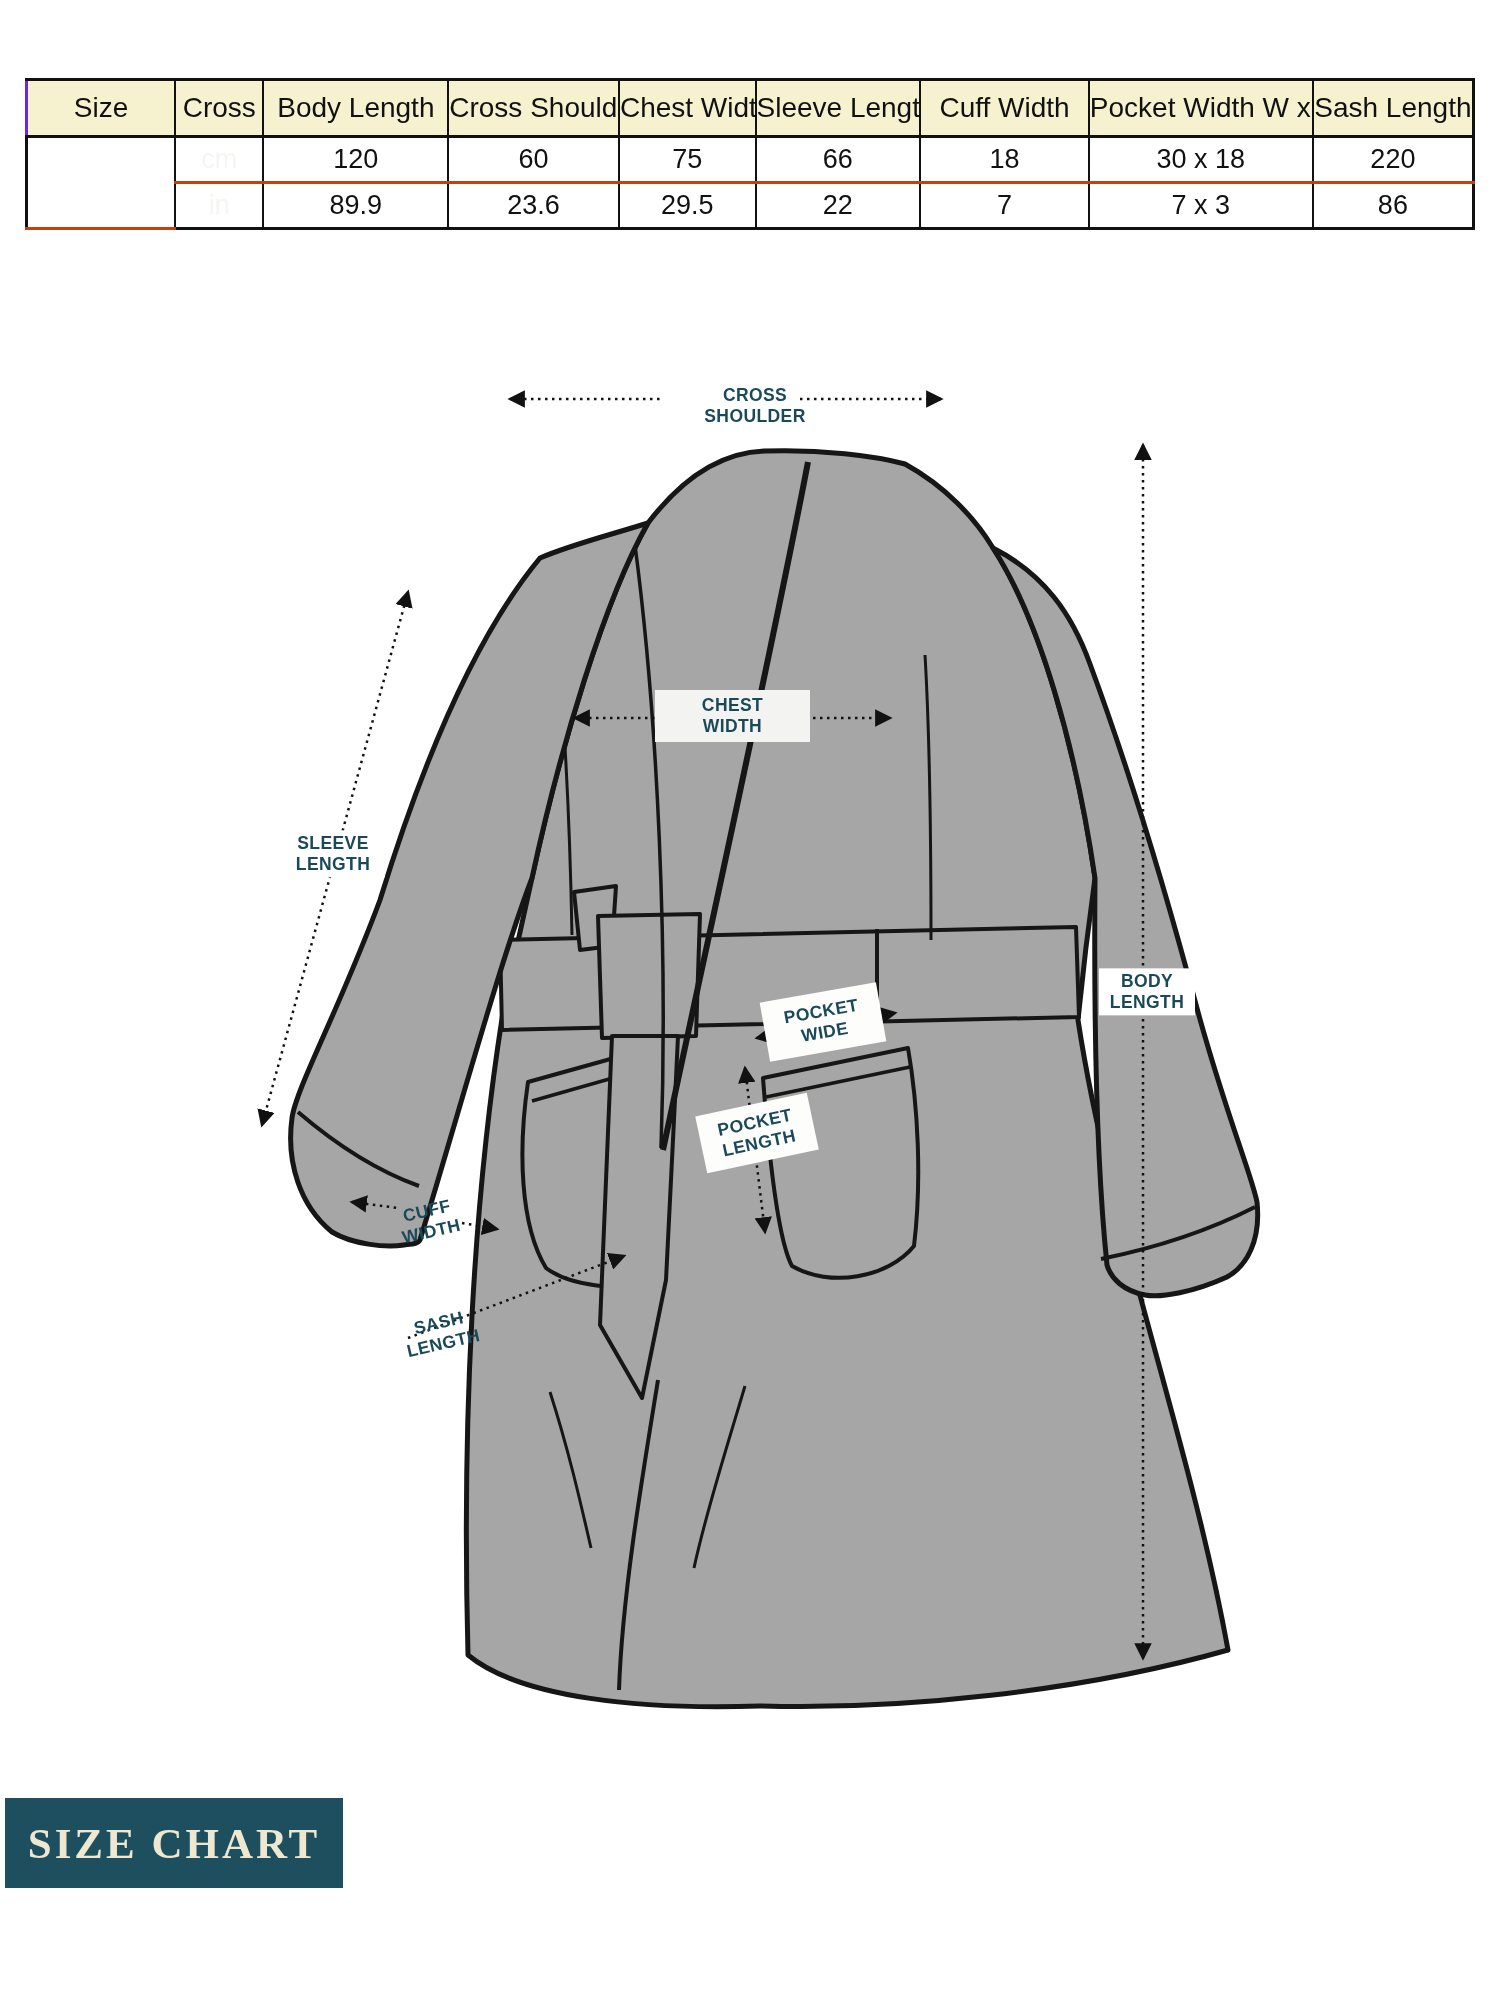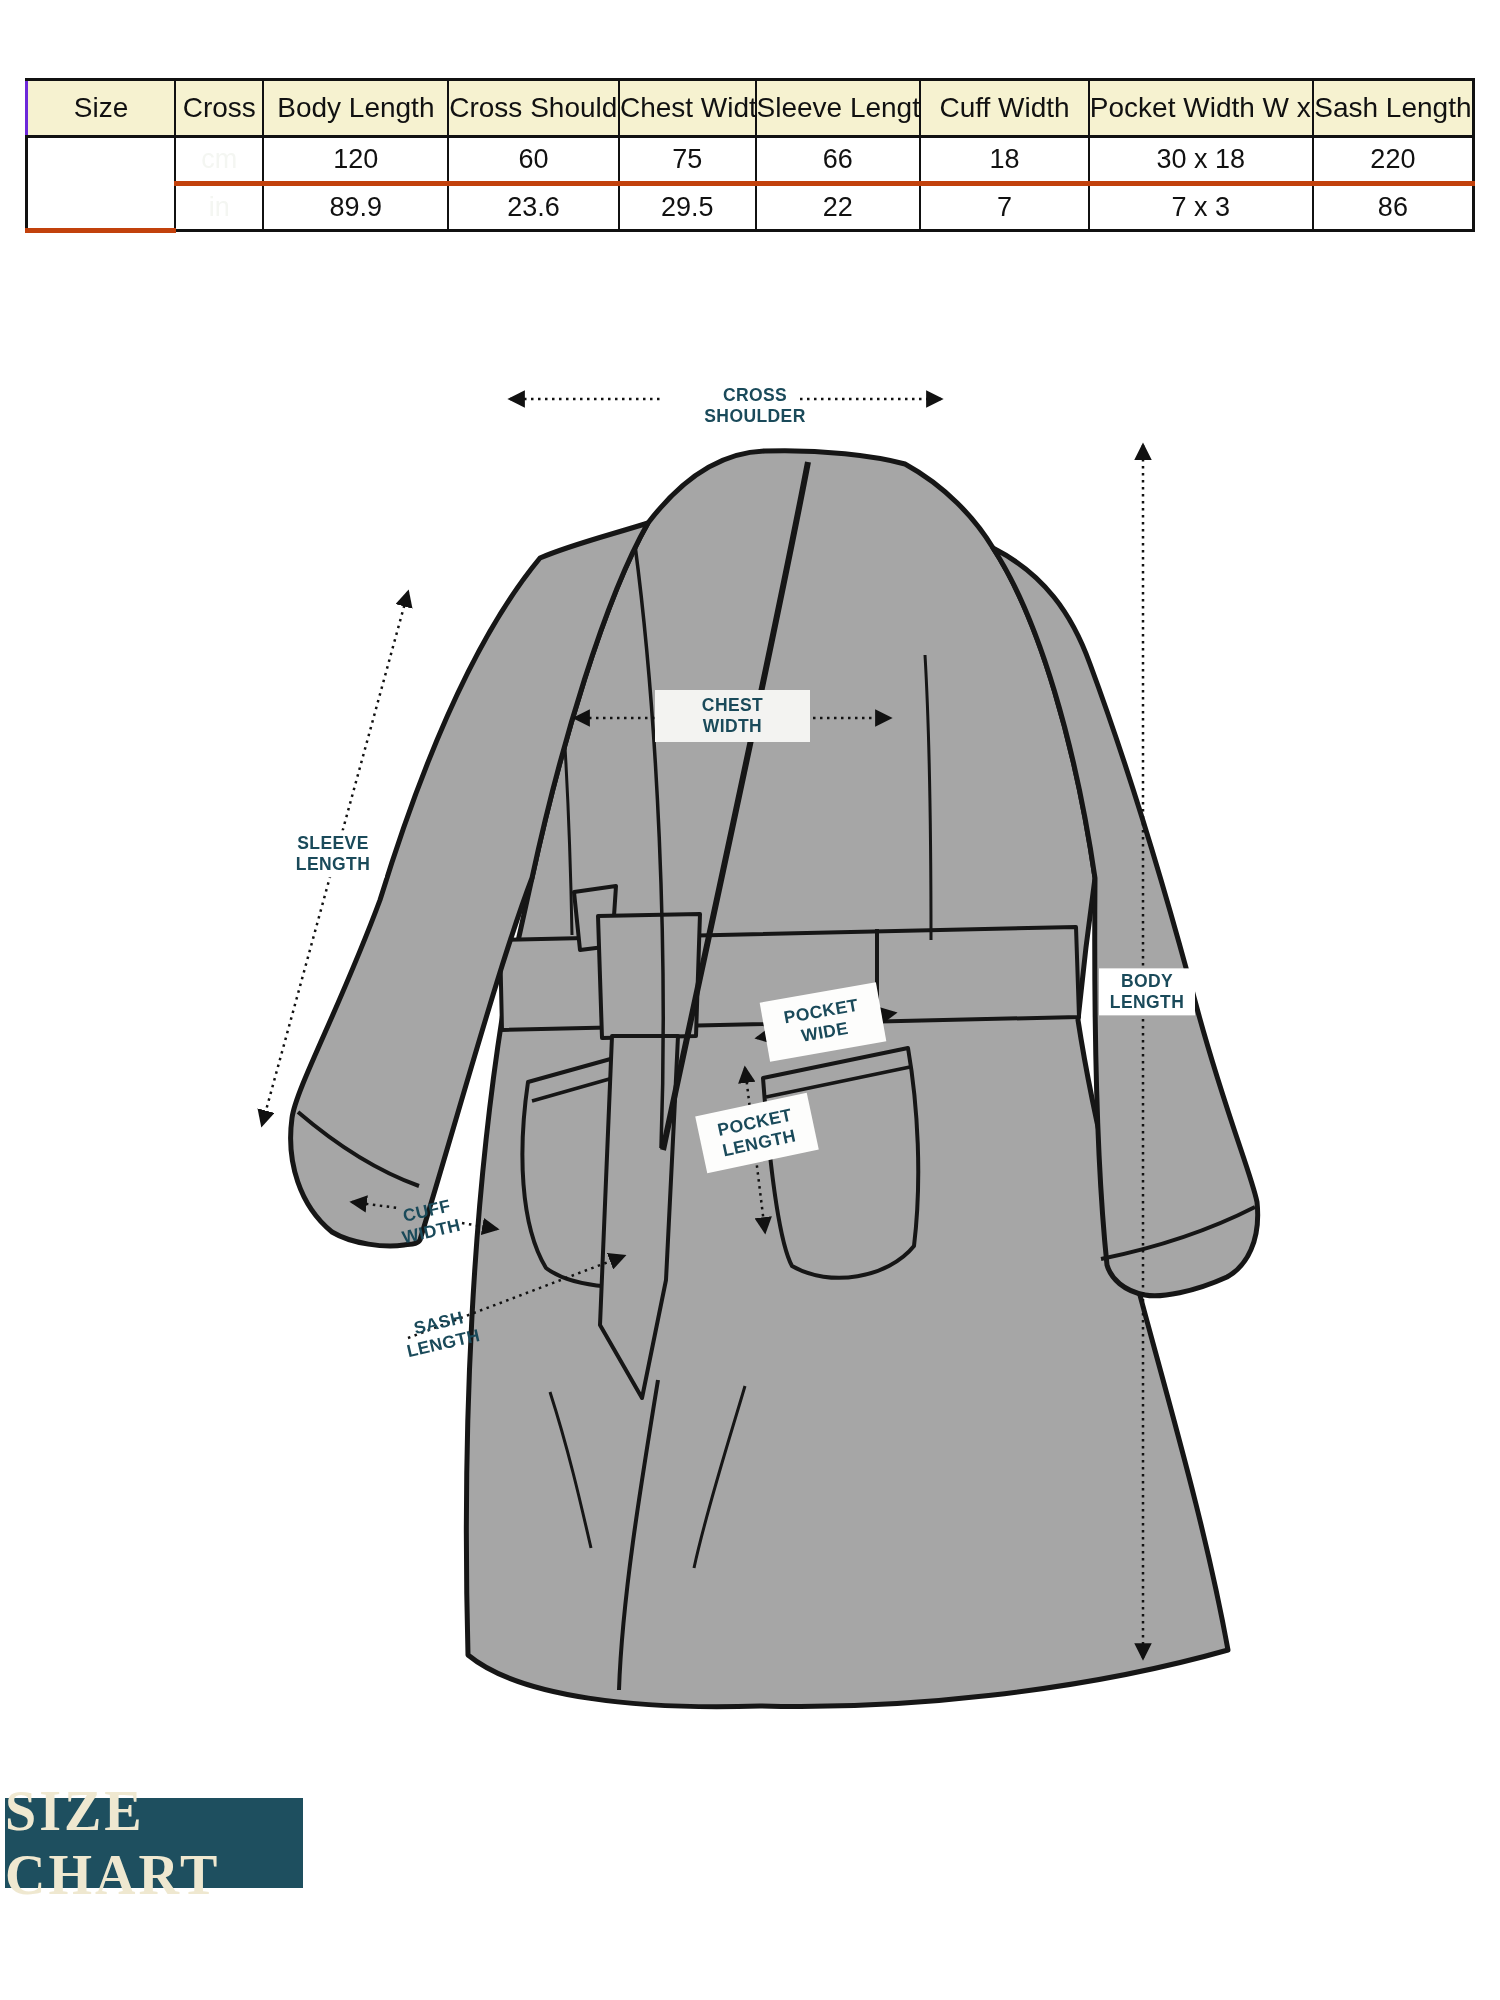--- a/index.html
+++ b/index.html
@@ -30,21 +30,21 @@
   table.size-table tr.hdr td{
     background:#f6f2d0;
     font-size:28px;
     height:54px;
     border-bottom:3px solid #111;
     border-top:3px solid #111;
   }
   table.size-table tr.hdr td:first-child{border-left:3px solid #6d28d9;}
   table.size-table tr.hdr td:last-child{border-right:3px solid #111;}
   table.size-table tr.r1 td, table.size-table tr.r2 td{height:43px;background:#fff;}
-  table.size-table tr.r1 td{border-bottom:5px solid #c2410c;}
+  table.size-table tr.r1 td{border-bottom:3px solid #c2410c;}
   table.size-table tr.r2 td{border-bottom:3px solid #111;}
   table.size-table td.teal{
     background:#236e6e;
     color:#f4f6f2;
   }
   table.size-table td.size-cell{
     background:#236e6e;
     color:#ffffff;
     font-size:30px;
     border-left:3px solid #111;
@@ -80,26 +80,26 @@
   #lbl-pocketl{left:757px;top:1133px;width:114px;height:58px;transform:translate(-50%,-50%) rotate(-12deg);}
   #lbl-pocketl span{width:90px;}
   #lbl-cuff{left:429px;top:1221px;transform:translate(-50%,-50%) rotate(-13deg);}
   #lbl-cuff span{width:72px;}
   #lbl-sash{left:441px;top:1333px;transform:translate(-50%,-50%) rotate(-13deg);}
   #lbl-sash span{width:90px;}
 
   
   .size-chart-badge{
     position:absolute;left:5px;top:1798px;
-    width:298px;height:90px;
+    width:338px;height:90px;
     background:#1e4f5f;
     color:#efe8d0;
     font-family:"Liberation Serif", serif;
     font-weight:bold;
-    font-size:56px;
+    font-size:43px;
     letter-spacing:3px;
     display:flex;align-items:center;justify-content:center;
     z-index:5;
   }
 </style>
 </head>
 <body>
 
 <table class="size-table">
   <colgroup>

